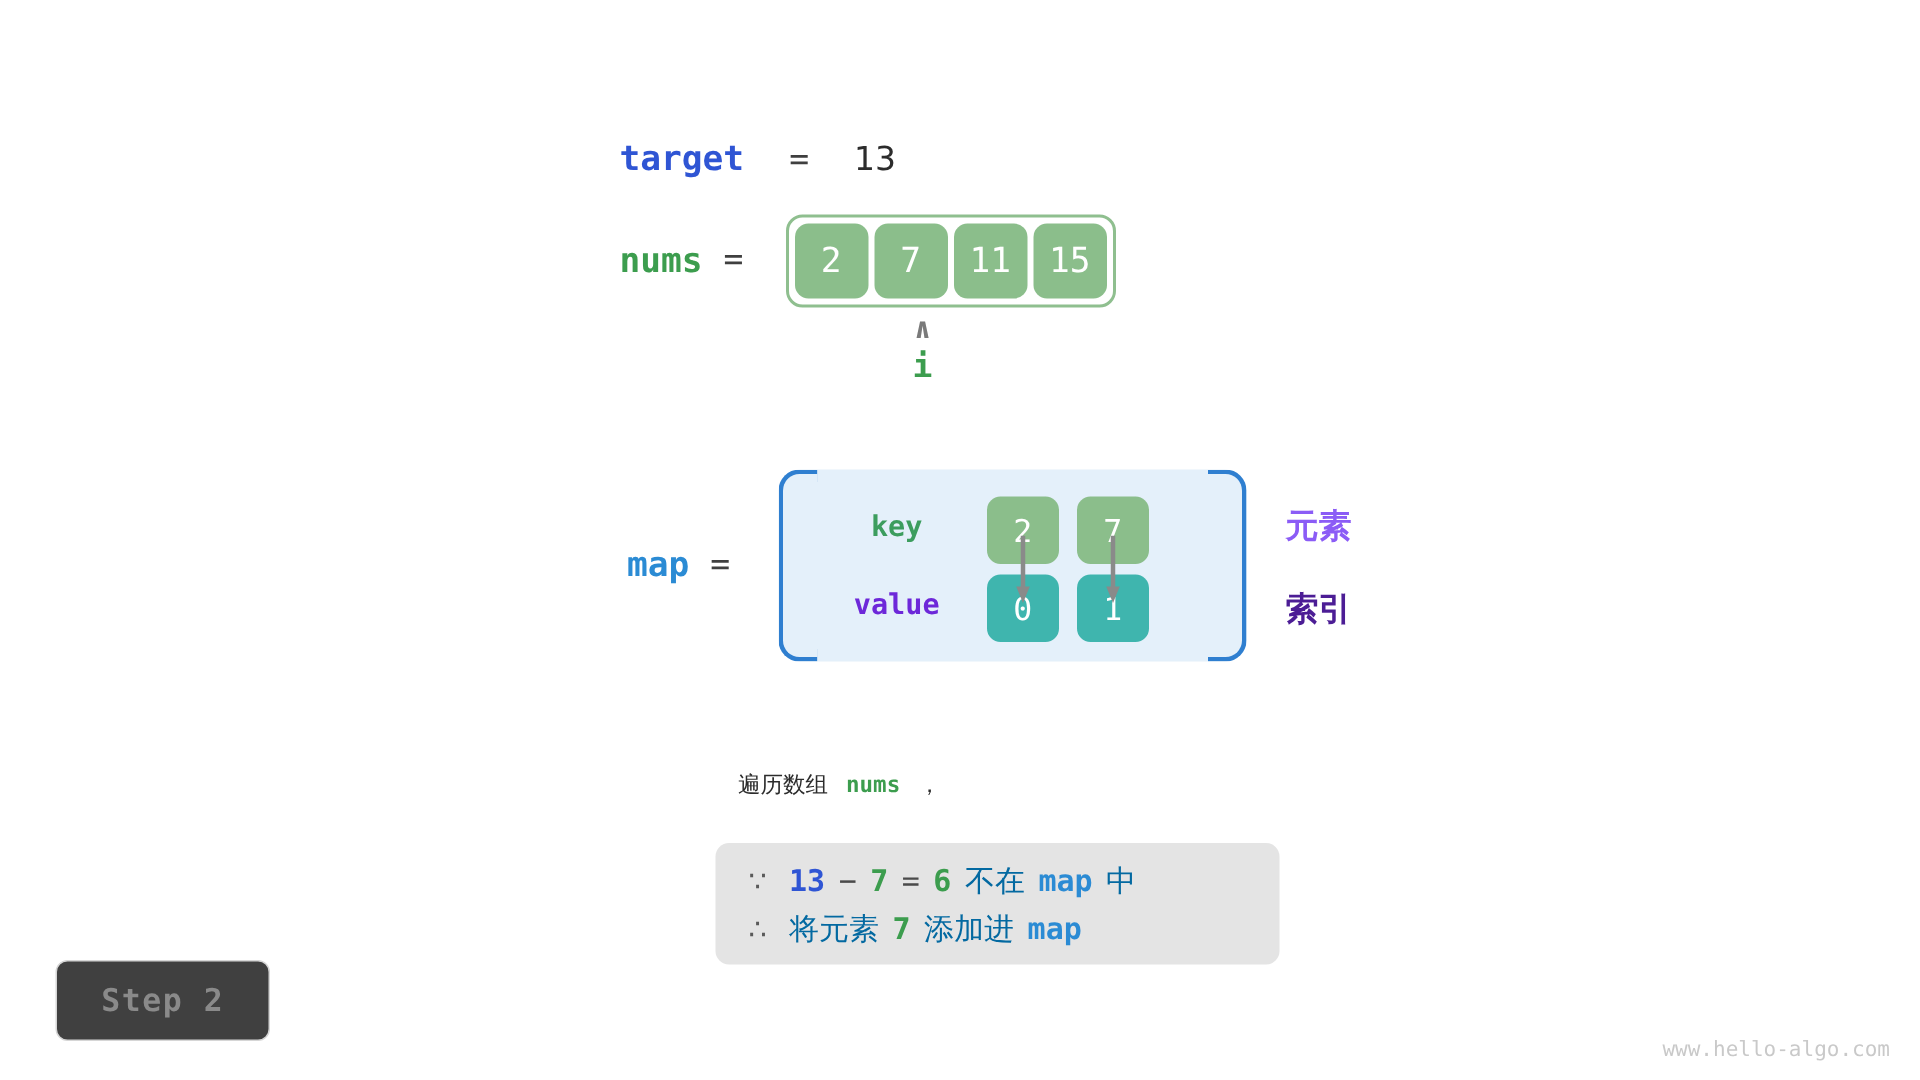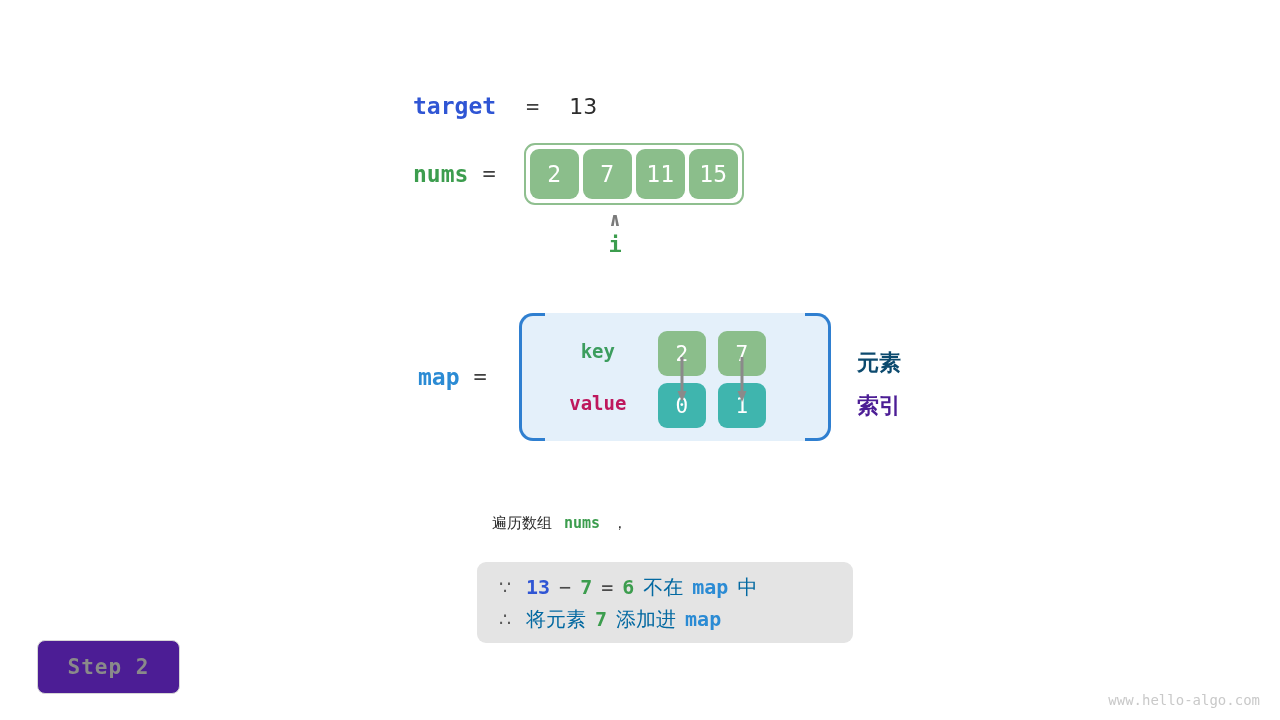--- a/index.html
+++ b/index.html
@@ -167,21 +167,21 @@
   .map-rowlabel {
     position: absolute;
     left: 36px;
     width: 86px;
     text-align: center;
     font-family: "DejaVu Sans Mono", monospace;
     font-weight: bold;
     font-size: 19px;
   }
   #map-label-key   { top: 27px; color: #3c9d5e; }
-  #map-label-value { top: 79px; color: #be185d; }
+  #map-label-value { top: 79px; color: #6d28d9; }
 
   .kv-col {
     position: absolute;
     width: 48px;
   }
   .kv-cell {
     width: 48px;
     height: 45px;
     border-radius: 9px;
     color: #ffffff;
@@ -203,21 +203,21 @@
     height: 46px;
     pointer-events: none;
   }
 
   
   .side-label {
     font-family: "DejaVu Sans", sans-serif;
     font-weight: bold;
     font-size: 22px;
   }
-  #side-label-element { left: 857px; top: 348px; color: #0c4a6e; }
+  #side-label-element { left: 857px; top: 336px; color: #8b5cf6; }
   #side-label-index   { left: 857px; top: 391px; color: #4c1d95; }
 
   
   #caption-line {
     left: 492px;
     top: 514px;
     display: flex;
     align-items: baseline;
     gap: 12px;
     font-size: 15px;
@@ -263,21 +263,21 @@
   .tok-cn     { color: #0369a1; font-family: Liberation Serif, serif; }
 
   
   #step-badge {
     left: 37px;
     top: 640px;
     width: 143px;
     height: 54px;
     border: 1px solid #d6d6d6;
     border-radius: 8px;
-    background: #4c1d95;
+    background: #404040;
     display: flex;
     align-items: center;
     justify-content: center;
     font-family: "DejaVu Sans Mono", monospace;
     font-weight: bold;
     font-size: 21px;
     color: #8a8a8a;
     letter-spacing: 1px;
     box-sizing: border-box;
   }

